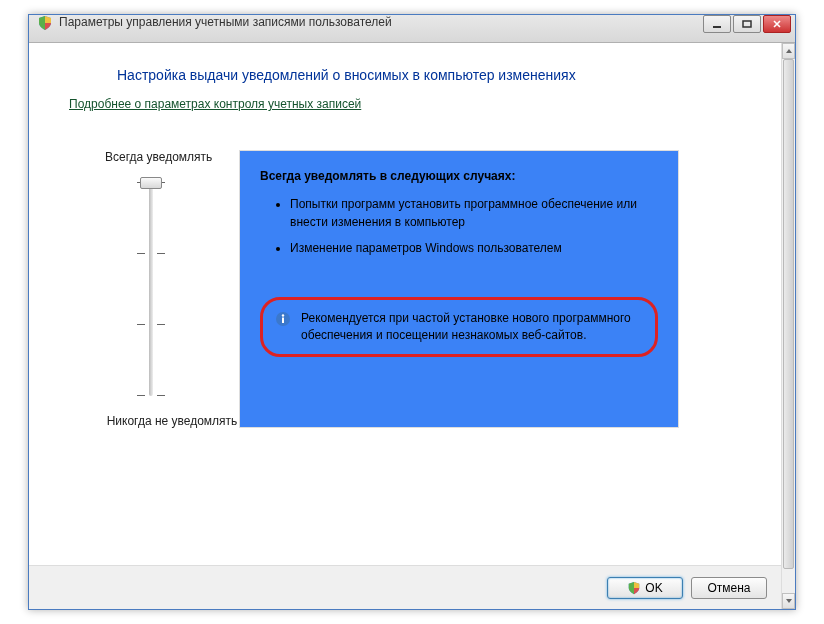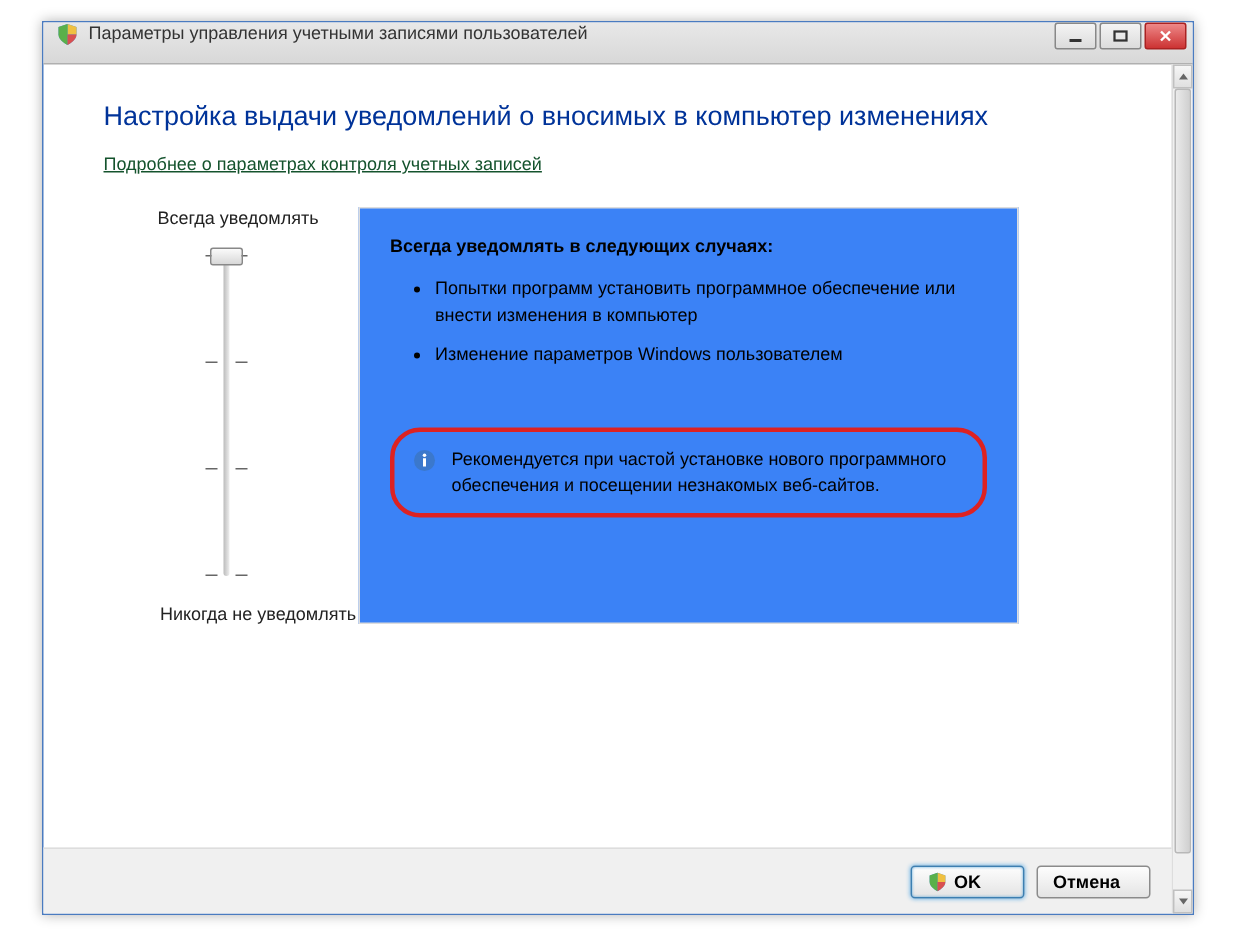--- a/index.html
+++ b/index.html
@@ -79,39 +79,40 @@
       position: absolute; top: 16px; left: 1px; right: 1px; height: 510px;
       background: linear-gradient(to right, #eaeaea, #d0d0d0);
       border: 1px solid #b8b8b8;
       border-radius: 2px;
     }
     .content {
       padding: 24px 40px 10px 40px;
     }
     .heading {
       color: #003399;
-      font-size: 18px;
+      font-size: 14px;
       font-weight: normal;
       margin-bottom: 14px;
+      margin-left: 48px;
     }
     .desc {
       color: #222;
       font-size: 12px;
       line-height: 1.4;
       margin-bottom: 2px;
     }
     .link {
       color: #14532d;
       text-decoration: underline;
       font-size: 12px;
       cursor: pointer;
       display: inline-block;
     }
     .slider-area {
-      margin-top: 22px;
+      margin-top: 39px;
       display: flex;
     }
     .slider-col {
       width: 170px;
       position: relative;
     }
     .slider-top-label {
       font-size: 12px;
       color: #222;
       margin-left: 36px;
@@ -206,24 +207,24 @@
     }
     .btn {
       min-width: 76px;
       height: 22px;
       border: 1px solid #8b8b8b;
       border-radius: 3px;
       background: linear-gradient(to bottom, #fdfdfd, #e4e4e4);
       font-size: 12px;
       display: flex;
       align-items: center;
+      justify-content: center;
       gap: 4px;
       cursor: default;
       padding: 2px 10px;
-      font-weight: bold;
     }
     .btn.primary {
       border: 1px solid #3c7fb1;
       box-shadow: 0 0 2px #5ca7db inset, 0 0 3px #6bb3e6;
     }
     .btn .shield-sm { width: 14px; height: 14px; }
   </style>
 </head>
 <body>
 

